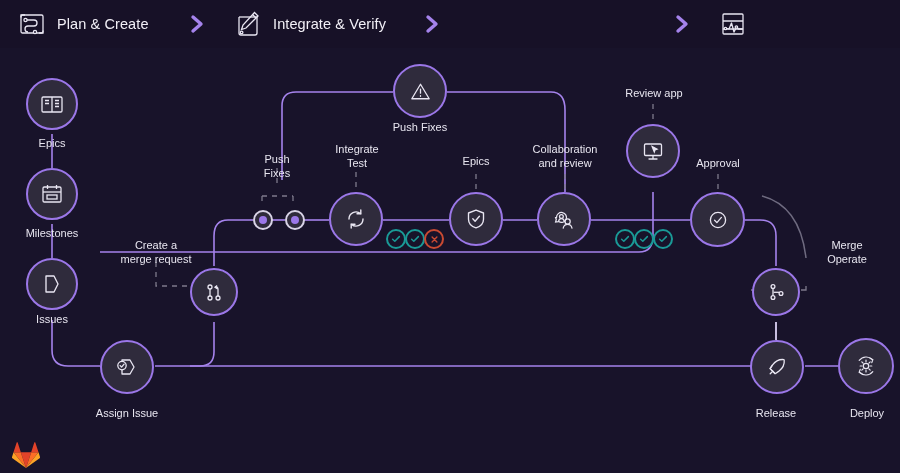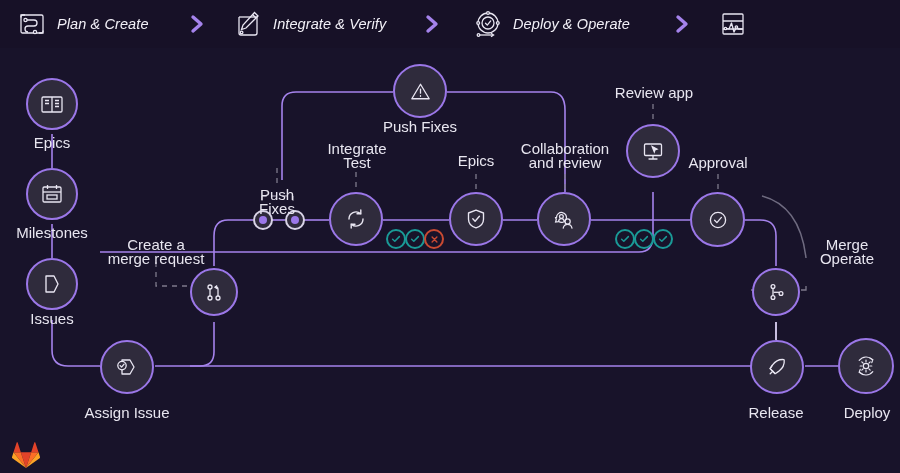--- a/index.html
+++ b/index.html
@@ -12,21 +12,21 @@
     color:#ffffff;
   }
   #stage{position:absolute;left:0;top:0;width:900px;height:473px;}
 
   
   .header{
     position:absolute;left:0;top:0;width:900px;height:48px;
     background:#171127;
   }
   .hstage{
-    position:absolute;display:flex;align-items:center;gap:9px;top:8px;height:32px;font-style:italic;
+    position:absolute;display:flex;align-items:center;gap:9px;top:8px;height:32px;
   }
   .hstage .hicon{width:32px;height:32px;flex:0 0 32px;display:block;}
   .hstage .hlabel{
     font-size:14.5px;color:#f2f0f7;white-space:nowrap;letter-spacing:.1px;
   }
   .hchev{position:absolute;top:14px;width:16px;height:20px;}
 
   
   #wires{position:absolute;left:0;top:0;width:900px;height:473px;pointer-events:none;}
 
@@ -51,21 +51,21 @@
   
   .pip{
     position:absolute;width:20px;height:20px;border-radius:50%;
     box-sizing:border-box;border:2px solid #1a9a97;background:#18132a;
     display:flex;align-items:center;justify-content:center;
   }
   .pip.fail{border-color:#c94a32;}
 
   
   .lbl{
-    position:absolute;font-size:15px;line-height:14px;color:#e8e6f0;
+    position:absolute;font-size:11px;line-height:14px;color:#e8e6f0;
     text-align:center;white-space:pre;
   }
 
   
   .glogo{position:absolute;left:12px;top:441px;width:28px;height:27px;}
 </style>
 </head>
 <body>
 
 <div id="stage">
@@ -103,36 +103,20 @@
       </span>
       <span class="hlabel">Integrate &amp; Verify</span>
     </div>
 
     <span class="hchev" style="left:425px;">
       <svg viewBox="0 0 16 20" width="16" height="20">
           <path d="M3 3 L11 10 L3 17" fill="none" stroke="#a583ec" stroke-width="3.4" stroke-linecap="round" stroke-linejoin="round"></path>
         </svg>
     </span>
 
-    <div class="hstage" style="left:472px;">
-      <span class="hicon">
-        <svg viewBox="0 0 32 32" width="32" height="32" fill="none" stroke="#e9e6f2" stroke-width="1.3">
-          <circle cx="16" cy="15" r="10"></circle>
-          <circle cx="16" cy="15" r="6"></circle>
-          <path d="M13.5 15.2l1.8 1.9 3.4-4.2" stroke-linecap="round" stroke-linejoin="round"></path>
-          <circle cx="16" cy="5" r="1.4" fill="#18132a"></circle>
-          <circle cx="6.2" cy="15" r="1.4" fill="#18132a"></circle>
-          <circle cx="25.8" cy="15" r="1.4" fill="#18132a"></circle>
-          <path d="M7 27h14"></path>
-          <circle cx="6.5" cy="27" r="1.3" fill="#18132a"></circle>
-          <path d="M19 25.2 21.6 27 19 28.8"></path>
-        </svg>
-      </span>
-      <span class="hlabel">Deploy &amp; Operate</span>
-    </div>
 
     <span class="hchev" style="left:675px;">
       <svg viewBox="0 0 16 20" width="16" height="20">
           <path d="M3 3 L11 10 L3 17" fill="none" stroke="#a583ec" stroke-width="3.4" stroke-linecap="round" stroke-linejoin="round"></path>
         </svg>
     </span>
 
     <div class="hstage" style="left:717px;">
       <span class="hicon">
         <svg viewBox="0 0 32 32" width="32" height="32" fill="none" stroke="#e9e6f2" stroke-width="1.3">
@@ -261,21 +245,21 @@
     </span>
   </div>
   <div class="lbl" style="left:106px;top:238px;width:100px;"><span>Create a</span><br><span>merge request</span></div>
 
   <div class="dot" style="left:253px;top:210px;">
       <i></i>
     </div>
   <div class="dot" style="left:285px;top:210px;">
       <i></i>
     </div>
-  <div class="lbl" style="left:237px;top:152px;width:80px;margin-top:36px;"><span>Push</span><br><span>Fixes</span></div>
+  <div class="lbl" style="left:237px;top:152px;width:80px;"><span>Push</span><br><span>Fixes</span></div>
 
   <div class="node" style="left:329px;top:192px;width:54px;height:54px;">
     <span>
       <svg viewBox="0 0 28 28" width="28" height="28" fill="none" stroke="#e9e6f2" stroke-width="1.4" stroke-linecap="round">
         <path d="M7 14a7 7 0 0 1 11.5-5.4"></path>
         <path d="M21 14a7 7 0 0 1-11.5 5.4"></path>
         <path d="M18.8 4.9v3.8h-3.8"></path>
         <path d="M9.2 23.1v-3.8H13"></path>
       </svg>
     </span>

